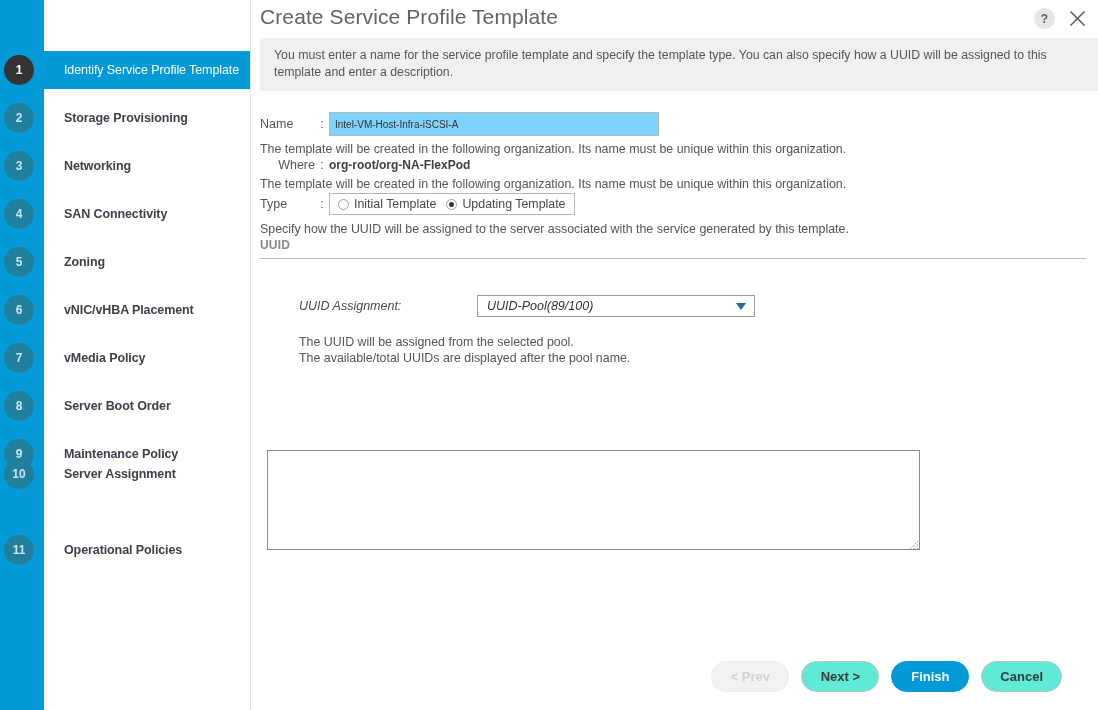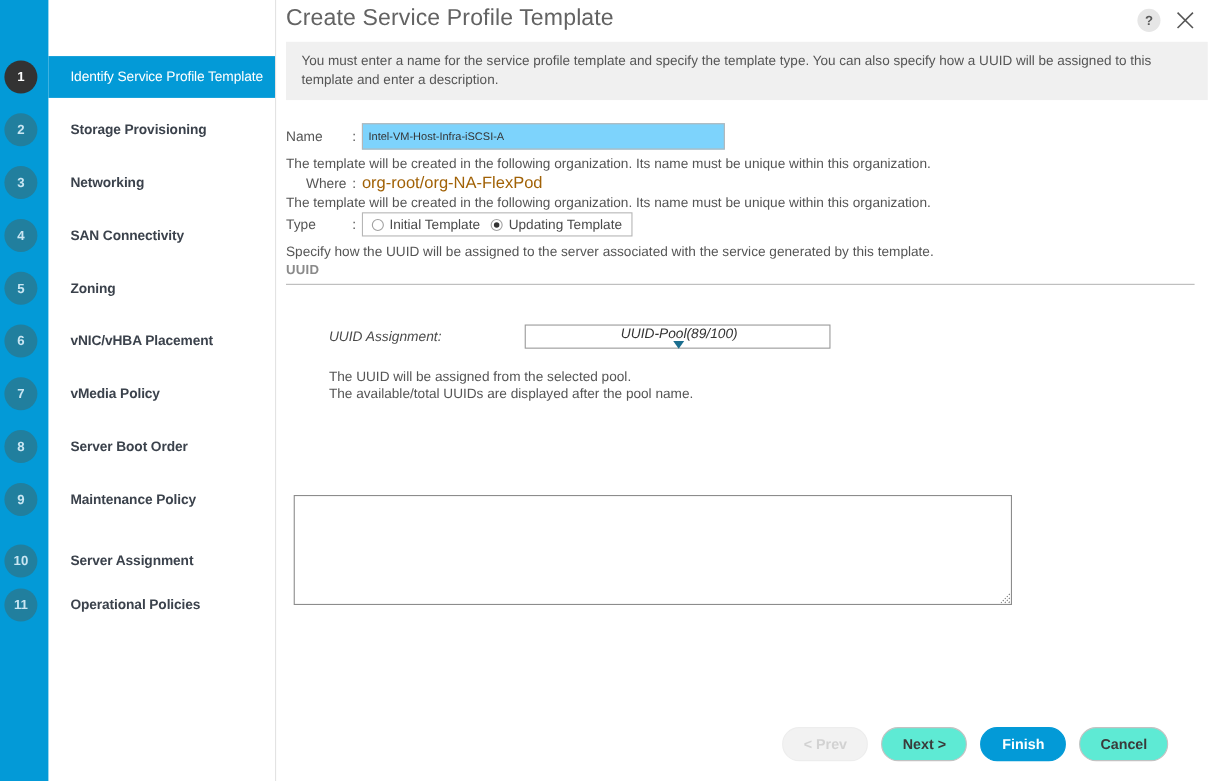--- a/index.html
+++ b/index.html
@@ -171,21 +171,21 @@
     font-size: 10px;
     color: #333333;
     padding: 0 5px;
     outline: none;
   }
 
   #org-line1 { left: 9px; top: 42px; }
   #where-row { left: 9px; top: 58px; display: flex; align-items: center; }
   #where-label { width: 55px; text-align: right; padding-right: 0; }
   #where-colon { width: 14px; text-align: center; font-size:12.5px; color:#555; }
-  #where-value { font-size: 15px; color: #a16207; font-weight: normal; }
+  #where-value { font-size: 12px; color: #404040; font-weight: bold; }
 
   #org-line2 { left: 9px; top: 77px; }
 
   #type-row { left: 9px; top: 93px; display: flex; align-items: center; }
   #type-label { width: 55px; text-align: left; }
   #type-colon { width: 14px; text-align: center; font-size:12.5px; color:#555; }
   #type-box {
     border: 1px solid #b6b6b6;
     height: 22px;
     padding: 0 8px;
@@ -231,21 +231,20 @@
   #uuid-assign-row { left: 48px; top: 195px; display: flex; align-items: center; font-style: italic; }
   #uuid-assign-label { width: 178px; font-size: 12.5px; color: #4a4a4a; }
   #uuid-select {
     width: 278px; height: 22px;
     border: 1px solid #9a9a9a;
     background: #ffffff;
     display: flex; align-items: center;
     padding: 0 6px 0 9px;
     cursor: pointer;
     position: relative;
-    flex-direction: column;
   }
   #uuid-select-value {
     font-size: 12.5px;
     color: #333333;
     flex: 1 1 auto;
   }
   #uuid-caret {
     width: 0; height: 0;
     border-left: 5px solid transparent;
     border-right: 5px solid transparent;
@@ -362,21 +361,21 @@
         <div class="wz-item" style="top: 387px;">
           <div class="wz-hl"></div>
           <div class="wz-num">8</div>
           <div class="wz-label">Server Boot Order</div>
         </div>
         <div class="wz-item" style="top: 435px;">
           <div class="wz-hl"></div>
           <div class="wz-num">9</div>
           <div class="wz-label">Maintenance Policy</div>
         </div>
-        <div class="wz-item" style="top: 491px;">
+        <div class="wz-item" style="top: 455px;">
           <div class="wz-hl"></div>
           <div class="wz-num">10</div>
           <div class="wz-label">Server Assignment</div>
         </div>
         <div class="wz-item" style="top: 531px;">
           <div class="wz-hl"></div>
           <div class="wz-num">11</div>
           <div class="wz-label">Operational Policies</div>
         </div>
       </div>

